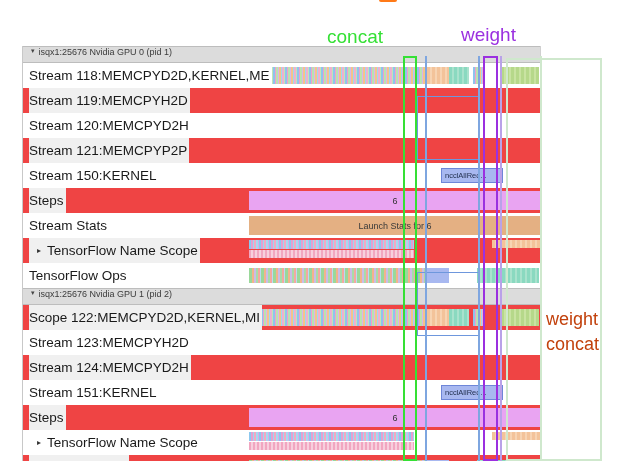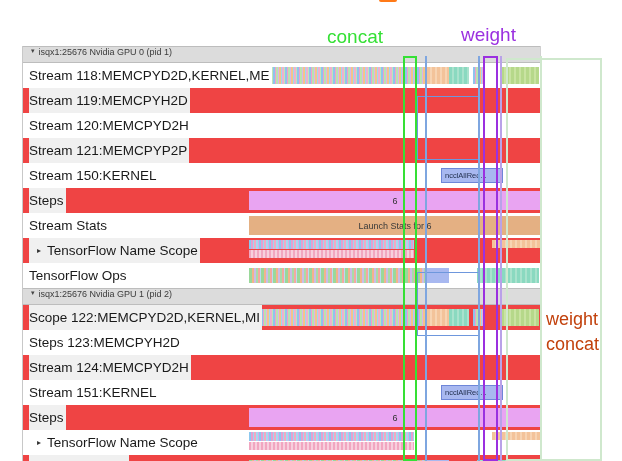--- a/index.html
+++ b/index.html
@@ -174,21 +174,21 @@
         <div class="rowlabel">Scope 122:MEMCPYD2D,KERNEL,MI</div>
         <div class="track">
           <div class="strip strip-a" style="left: 0px; width: 178px;"></div>
           <div class="strip strip-peach" style="left: 178px; width: 22px;"></div>
           <div class="strip strip-teal" style="left: 200px; width: 20px;"></div>
           <div class="strip strip-a" style="left: 224px; width: 12px;"></div>
           <div class="strip strip-olive" style="left: 252px; width: 38px;"></div>
         </div>
       </div>
       <div class="row">
-        <div class="rowlabel">Steps 123:MEMCPYH2D</div>
+        <div class="rowlabel">Stream 123:MEMCPYH2D</div>
         <div class="track"></div>
       </div>
       <div class="row shaded">
         <div class="rowlabel">Stream 124:MEMCPYD2H</div>
         <div class="track"></div>
       </div>
       <div class="row">
         <div class="rowlabel">Stream 151:KERNEL</div>
         <div class="track">
           <div class="block-nccl" style="left: 192px; width: 62px;">ncclAllRed...</div>

